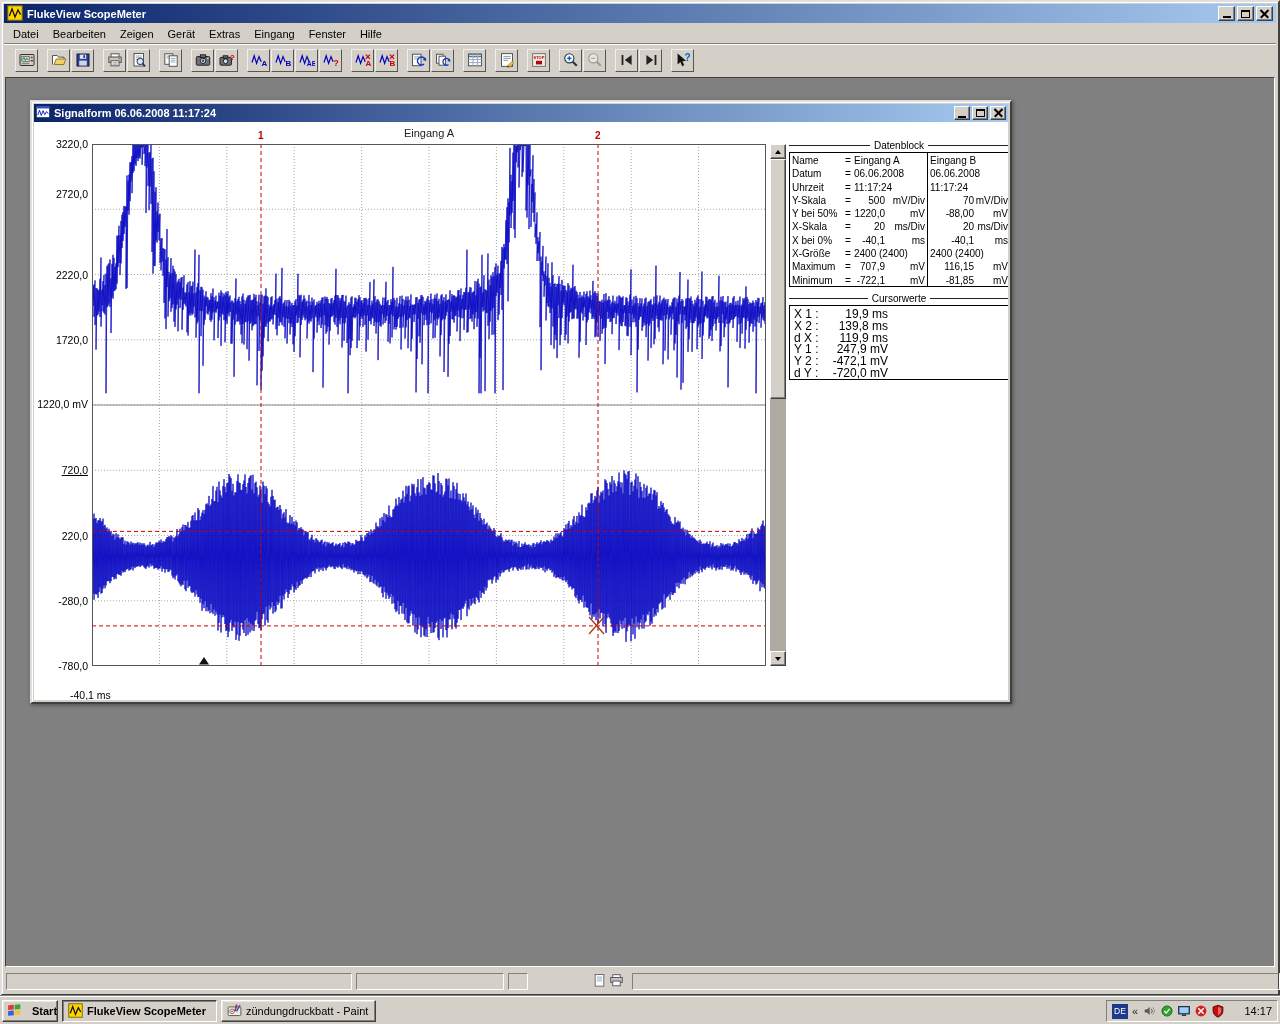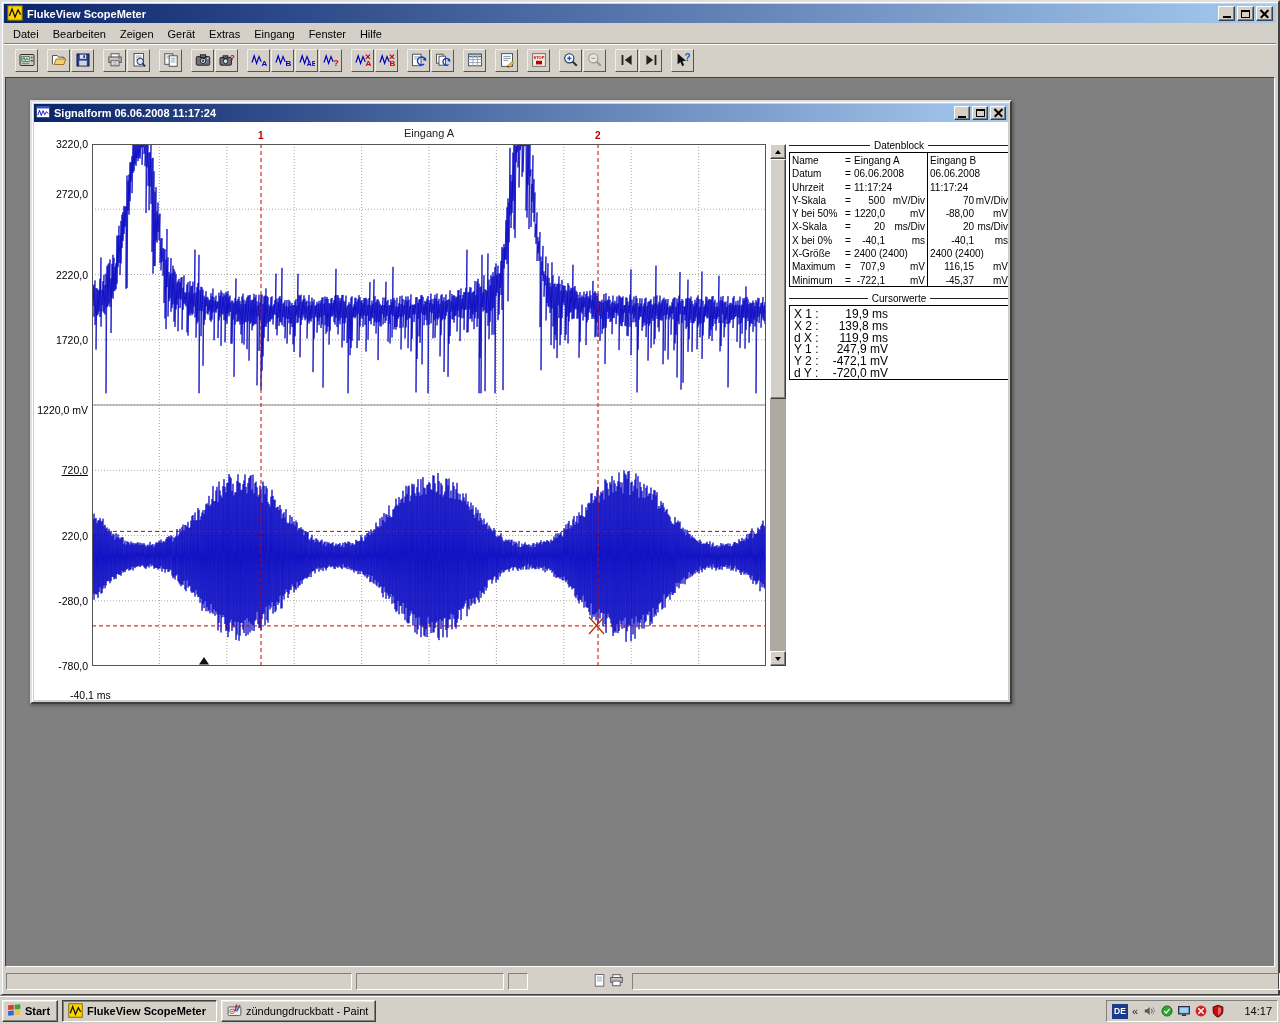--- a/index.html
+++ b/index.html
@@ -89,25 +89,25 @@
   
   .statusbar { position:absolute; left:2px; right:2px; bottom:2px; height:23px; background:#d4d0c8; }
   .sb-panel { position:absolute; top:4px; height:17px; border:1px solid; border-color:#808080 #fff #fff #808080; }
   .sb-icons { position:absolute; left:588px; top:4px; display:flex; gap:2px; }
 
   
   .taskbar { position:absolute; left:0; bottom:0; width:1280px; height:28px; background:#d4d0c8;
     border-top:1px solid #fff; box-shadow:0 -1px 0 #808080; }
   .raised { border:1px solid; border-color:#fff #404040 #404040 #fff; box-shadow:inset -1px -1px 0 #808080, inset 1px 1px 0 #e8e6e2; }
   .pressed { border:1px solid; border-color:#404040 #fff #fff #404040; box-shadow:inset 1px 1px 0 #808080; background:#e7e5e0; font-weight:bold; }
-  .start-btn { position:absolute; left:2px; top:3px; width:56px; height:22px; display:flex; align-items:center; gap:3px; padding:0 4px; font-weight:bold; background:#d4d0c8; }
+  .start-btn { position:absolute; left:2px; top:3px; width:56px; height:22px; display:flex; align-items:center; gap:10px; padding:0 4px; font-weight:bold; background:#d4d0c8; }
   .task-btn { position:absolute; top:3px; height:22px; display:flex; align-items:center; gap:4px; padding:0 5px; background:#d4d0c8; white-space:nowrap; overflow:hidden; font-size:11px; }
   .tray { position:absolute; right:2px; top:3px; width:172px; height:22px; border:1px solid; border-color:#808080 #fff #fff #808080;
     display:flex; align-items:center; gap:3px; padding:0 5px; }
-  .lang-box { width:16px; height:15px; background:#1a3a8c; color:#fff; font-size:8.5px; font-weight:bold;
+  .lang-box { width:16px; height:15px; background:#1a3a8c; color:#fff; font-size:8.5px; font-weight:normal;
     display:flex; align-items:center; justify-content:center; }
   .tray-chevron { font-size:11px; color:#222; padding:0 1px; }
   .tray-ico { width:15px; height:15px; display:flex; align-items:center; justify-content:center; }
   .clock { margin-left:auto; font-size:11px; }
 </style>
 </head>
 <body>
 
 <div class="screen">
   <div class="main-window">
@@ -370,21 +370,21 @@
 
         <div class="sig-body">
           <div class="trace-label">Eingang A</div>
           <div class="cl cl1">1</div>
           <div class="cl cl2">2</div>
           <div id="ylabels">
               <div class="ylab" style="top: 16px;">3220,0</div>
               <div class="ylab" style="top: 66px;">2720,0</div>
               <div class="ylab" style="top: 146.5px;">2220,0</div>
               <div class="ylab" style="top: 211.75px;">1720,0</div>
-              <div class="ylab" style="top: 282px;">1220,0 mV</div>
+              <div class="ylab" style="top: 276px;">1220,0 mV</div>
               <div class="ylab" style="top: 342.25px; text-decoration: underline;">720,0</div>
               <div class="ylab" style="top: 407.5px;">220,0</div>
               <div class="ylab" style="top: 472.75px;">-280,0</div>
               <div class="ylab" style="top: 538px;">-780,0</div>
             </div>
 
           <div class="plot">
             <svg id="plot-svg" width="674" height="522" viewBox="0 0 674 522">
                 <line x1="0" y1="0" x2="0" y2="522" stroke="#a8a8a8" stroke-width="1" stroke-dasharray="1 2"></line>
                 <line x1="67.4" y1="0" x2="67.4" y2="522" stroke="#a8a8a8" stroke-width="1" stroke-dasharray="1 2"></line>
@@ -531,21 +531,21 @@
                   </div>
                   <div class="db-row">
                     <span class="db-val left">2400 (2400)</span>
                     <span class="dbb-unit none"></span>
                   </div>
                   <div class="db-row">
                     <span class="db-val">116,15</span>
                     <span class="dbb-unit">mV</span>
                   </div>
                   <div class="db-row">
-                    <span class="db-val">-45,37</span>
+                    <span class="db-val">-81,85</span>
                     <span class="dbb-unit">mV</span>
                   </div>
                 </div>
             </div>
           </div>
 
           <div class="panel-right" style="left:755px; top:170px; width:220px;">
             <div class="db-head">
               <span class="db-head-line"></span>
               <span class="db-head-text">Cursorwerte</span>

